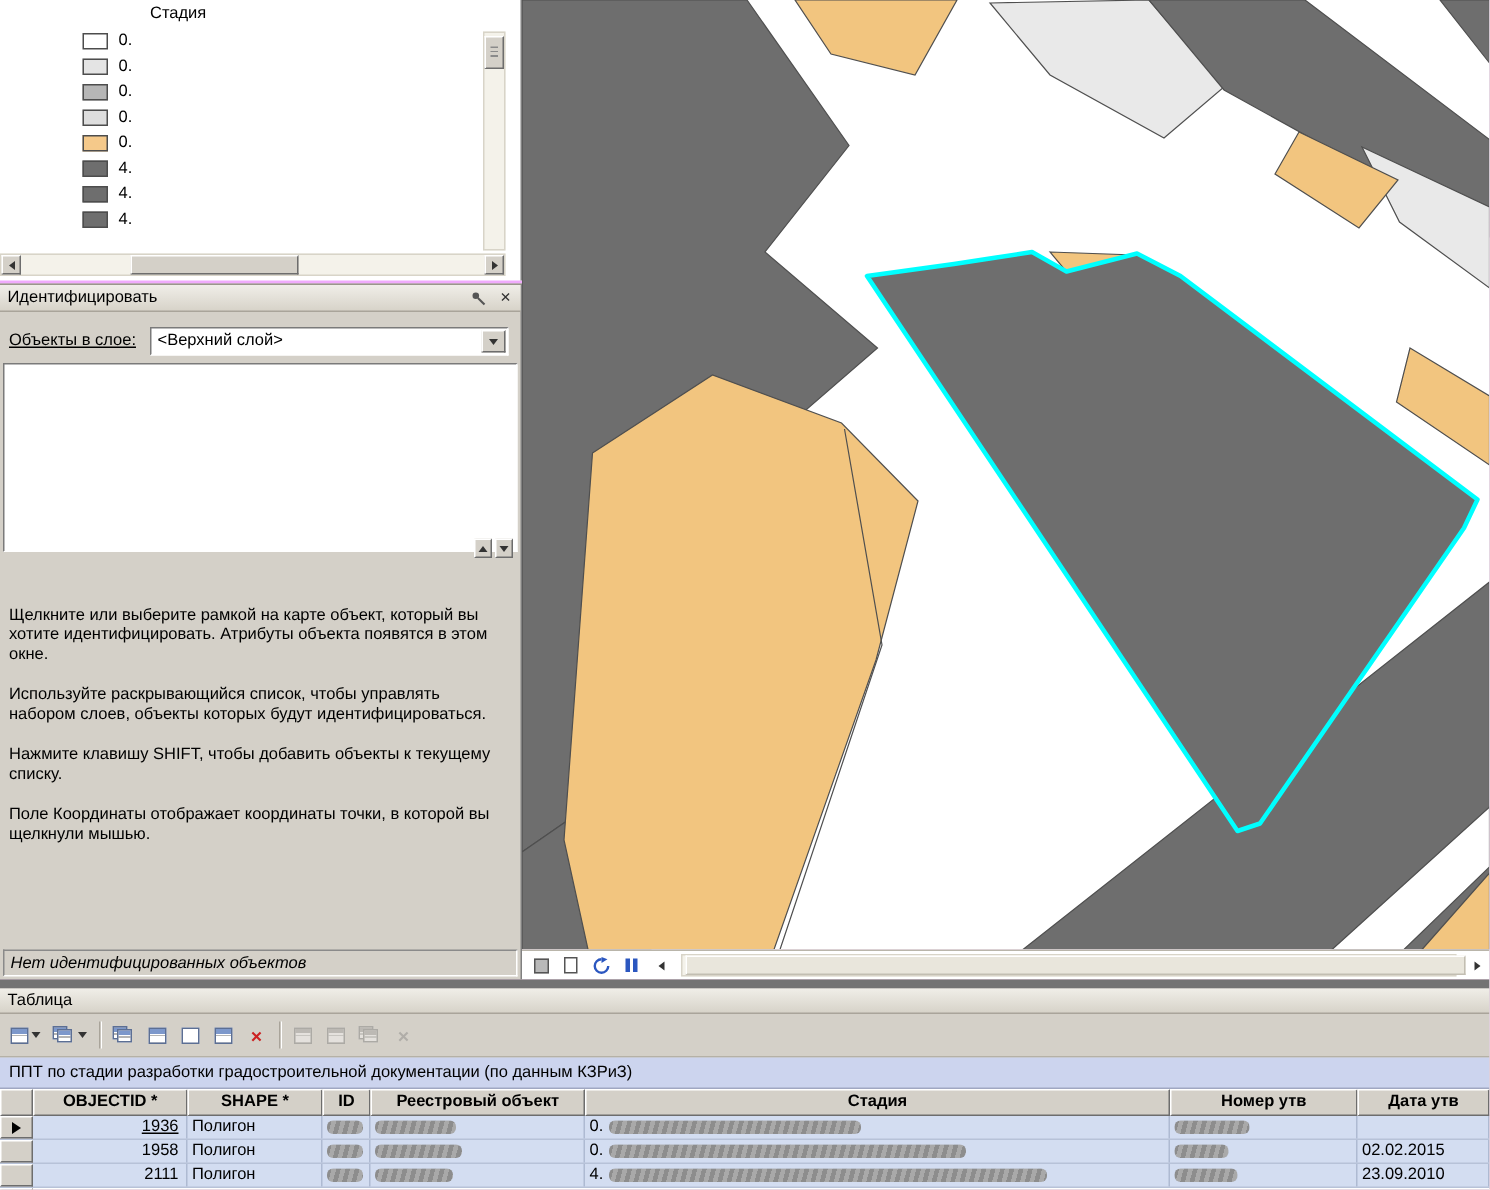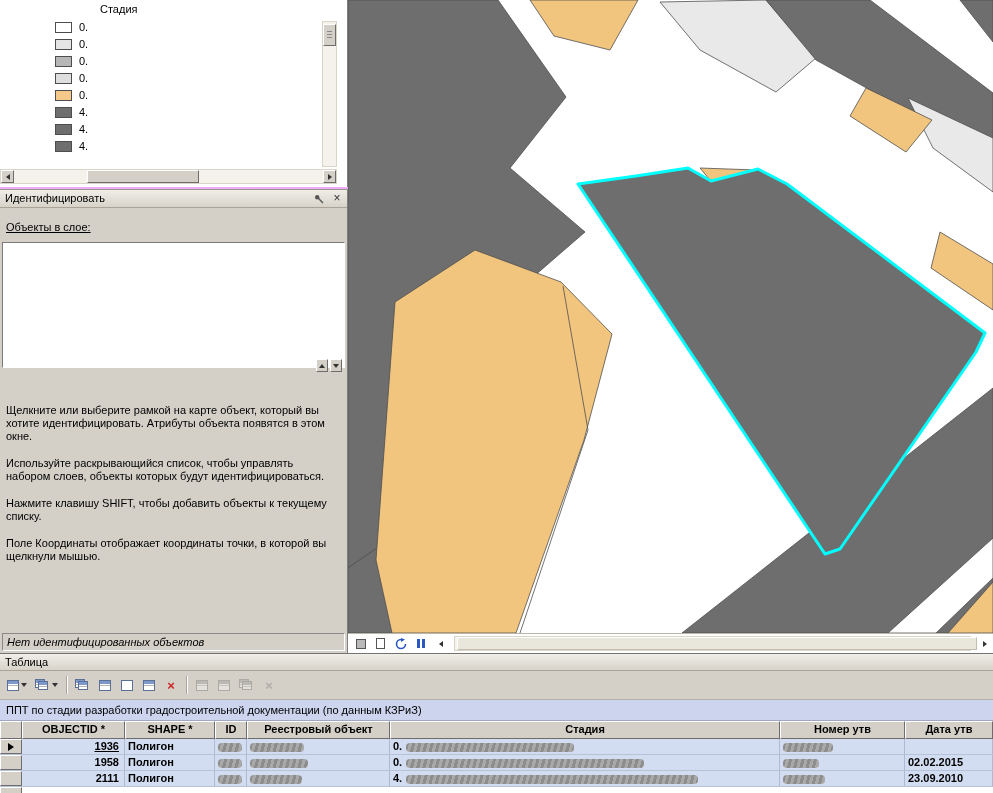--- a/index.html
+++ b/index.html
@@ -55,21 +55,21 @@
   #map-strip{position:absolute;left:348px;top:633px;width:645px;height:20px;background:#fff;border-top:1px solid #b9b5aa;display:flex;align-items:center;gap:3px;padding-left:4px;}
   .strip-btn{width:17px;height:15px;display:flex;align-items:center;justify-content:center;}
   .ic-square{width:10px;height:10px;background:#b9b9b9;border:1px solid #555;}
   .ic-page{width:9px;height:11px;background:#fff;border:1px solid #555;}
   .ic-pause{display:flex;gap:2px;}
   .ic-pause i{display:block;width:3px;height:9px;background:#2b57c0;}
   .map-hscroll{flex:1;height:15px;margin:0 2px 0 2px;background:#f4f2ea;border:1px solid #d8d4c8;position:relative;}
   .map-hthumb{position:absolute;left:2px;top:0;width:520px;height:13px;background:#e9e6dc;border:1px solid;border-color:#fff #c2beb2 #c2beb2 #fff;}
 
   
-  #tablewin{position:absolute;left:0;top:653px;width:993px;height:140px;background:#d4d0c8;border-top:1px solid #737373;}
+  #tablewin{position:absolute;left:0;top:653px;width:993px;height:140px;background:#d4d0c8;border-top:6px solid #737373;}
   .tw-title{height:17px;background:linear-gradient(#f0eee8,#d7d3c9);border-bottom:1px solid #a9a49a;line-height:16px;padding-left:5px;}
   .tw-toolbar{height:29px;display:flex;align-items:center;gap:2px;padding-left:4px;border-bottom:1px solid #b5b1a6;}
   .tbtn{height:22px;min-width:20px;display:flex;align-items:center;justify-content:center;gap:2px;padding:0 2px;background:transparent;border:1px solid transparent;}
   .tbtn.disabled{opacity:.38;filter:grayscale(1);}
   .sheet{width:12px;height:11px;background:#fff;border:1px solid #5c6f94;
     background-image:linear-gradient(#7d98cb 0 3px,transparent 3px),repeating-linear-gradient(to bottom,transparent 0 4px,#b4b4b4 4px 5px);}
   .sheet.small{width:10px;height:9px;}
   .stack{position:relative;width:15px;height:13px;}
   .stack .sheet{position:absolute;}
   .stack .sheet:first-child{left:0;top:0;}
@@ -77,21 +77,21 @@
   .caret{width:0;height:0;border-left:3px solid transparent;border-right:3px solid transparent;border-top:4px solid #333;}
   .xmark{color:#c22;font-weight:bold;font-size:13px;line-height:11px;}
   .tbtn.disabled .xmark{color:#777;}
   .tsep{width:1px;height:18px;background:#a9a49a;box-shadow:1px 0 0 #fff;margin:0 3px;}
   .tw-band{height:21px;background:#ccd4ee;line-height:20px;padding-left:6px;border-bottom:1px solid #a0a7c2;}
 
   .ghead{display:flex;height:18px;}
   .gh{background:#d4d0c8;border:1px solid;border-color:#fff #6d6d6d #6d6d6d #fff;font-weight:bold;text-align:center;line-height:15px;overflow:hidden;white-space:nowrap;flex:none;}
   .trow{display:flex;height:16px;background:#d3ddf1;border-bottom:1px solid #b7c2d8;}
   .trow.filler{height:7px;background:#fff;border-bottom:none;}
-  .cell{border-right:1px solid #aebad2;line-height:15px;overflow:hidden;white-space:nowrap;padding:0 3px;flex:none;font-weight:bold;}
+  .cell{border-right:1px solid #aebad2;line-height:15px;overflow:hidden;white-space:nowrap;padding:0 3px;flex:none;}
   .c-sel{padding:0;background:#d4d0c8;border:1px solid;border-color:#fff #6d6d6d #6d6d6d #fff;display:flex;align-items:center;justify-content:center;}
   .c-obj{text-align:right;padding-right:5px;}
   .u{text-decoration:underline;}
   .tri-cur{width:0;height:0;border-top:4px solid transparent;border-bottom:4px solid transparent;border-left:6px solid #000;}
   .redact{display:inline-block;height:9px;border-radius:4px;background:#9a9a9a;
     background-image:repeating-linear-gradient(105deg,#8d8d8d 0 3px,#a9a9a9 3px 6px);vertical-align:middle;}
   .w0{width:22px;} .w1{width:103px;} .w2{width:90px;} .w3{width:32px;} .w4{width:143px;} .w5{width:390px;} .w6{width:125px;} .w7{width:88px;}
   .stage-pre{margin-right:4px;}
 </style>
 </head>
@@ -159,20 +159,26 @@
               <line x1="4.6" y1="4.6" x2="9" y2="9" stroke="#555" stroke-width="1.4"></line>
             </svg>
         </span>
         <span class="wbtn">
             <span>×</span>
           </span>
       </span>
     </div>
     <div class="row-combo">
       <span class="combo-label">Объекты в слое:</span>
+      <div class="combo">
+        <span>&lt;Верхний слой&gt;</span>
+        <span class="combo-btn">
+            <i class="t-down"></i>
+          </span>
+      </div>
     </div>
     <div class="id-list"></div>
     <div class="list-btns">
       <span class="mini-btn">
           <i class="t-up"></i>
         </span>
       <span class="mini-btn">
           <i class="t-down"></i>
         </span>
     </div>

